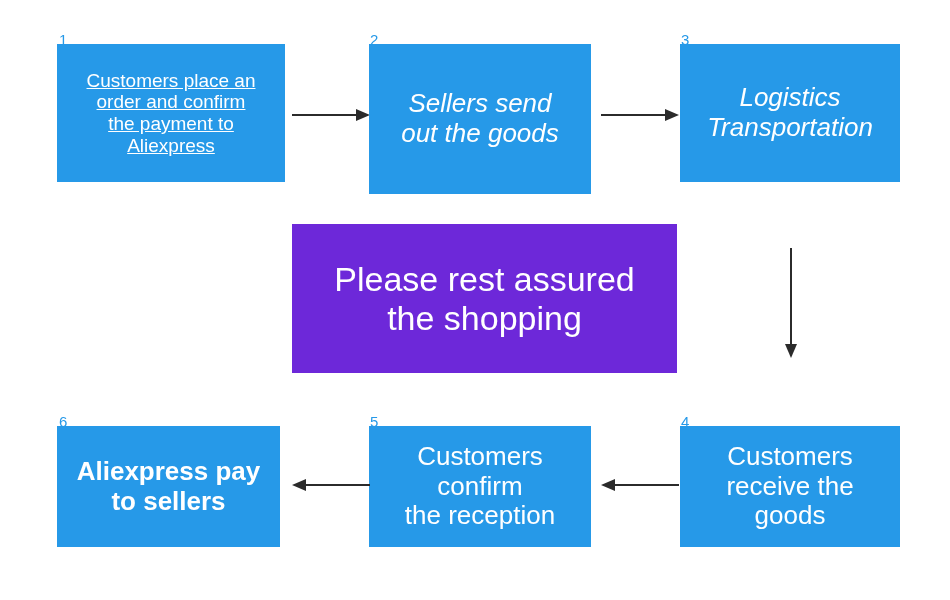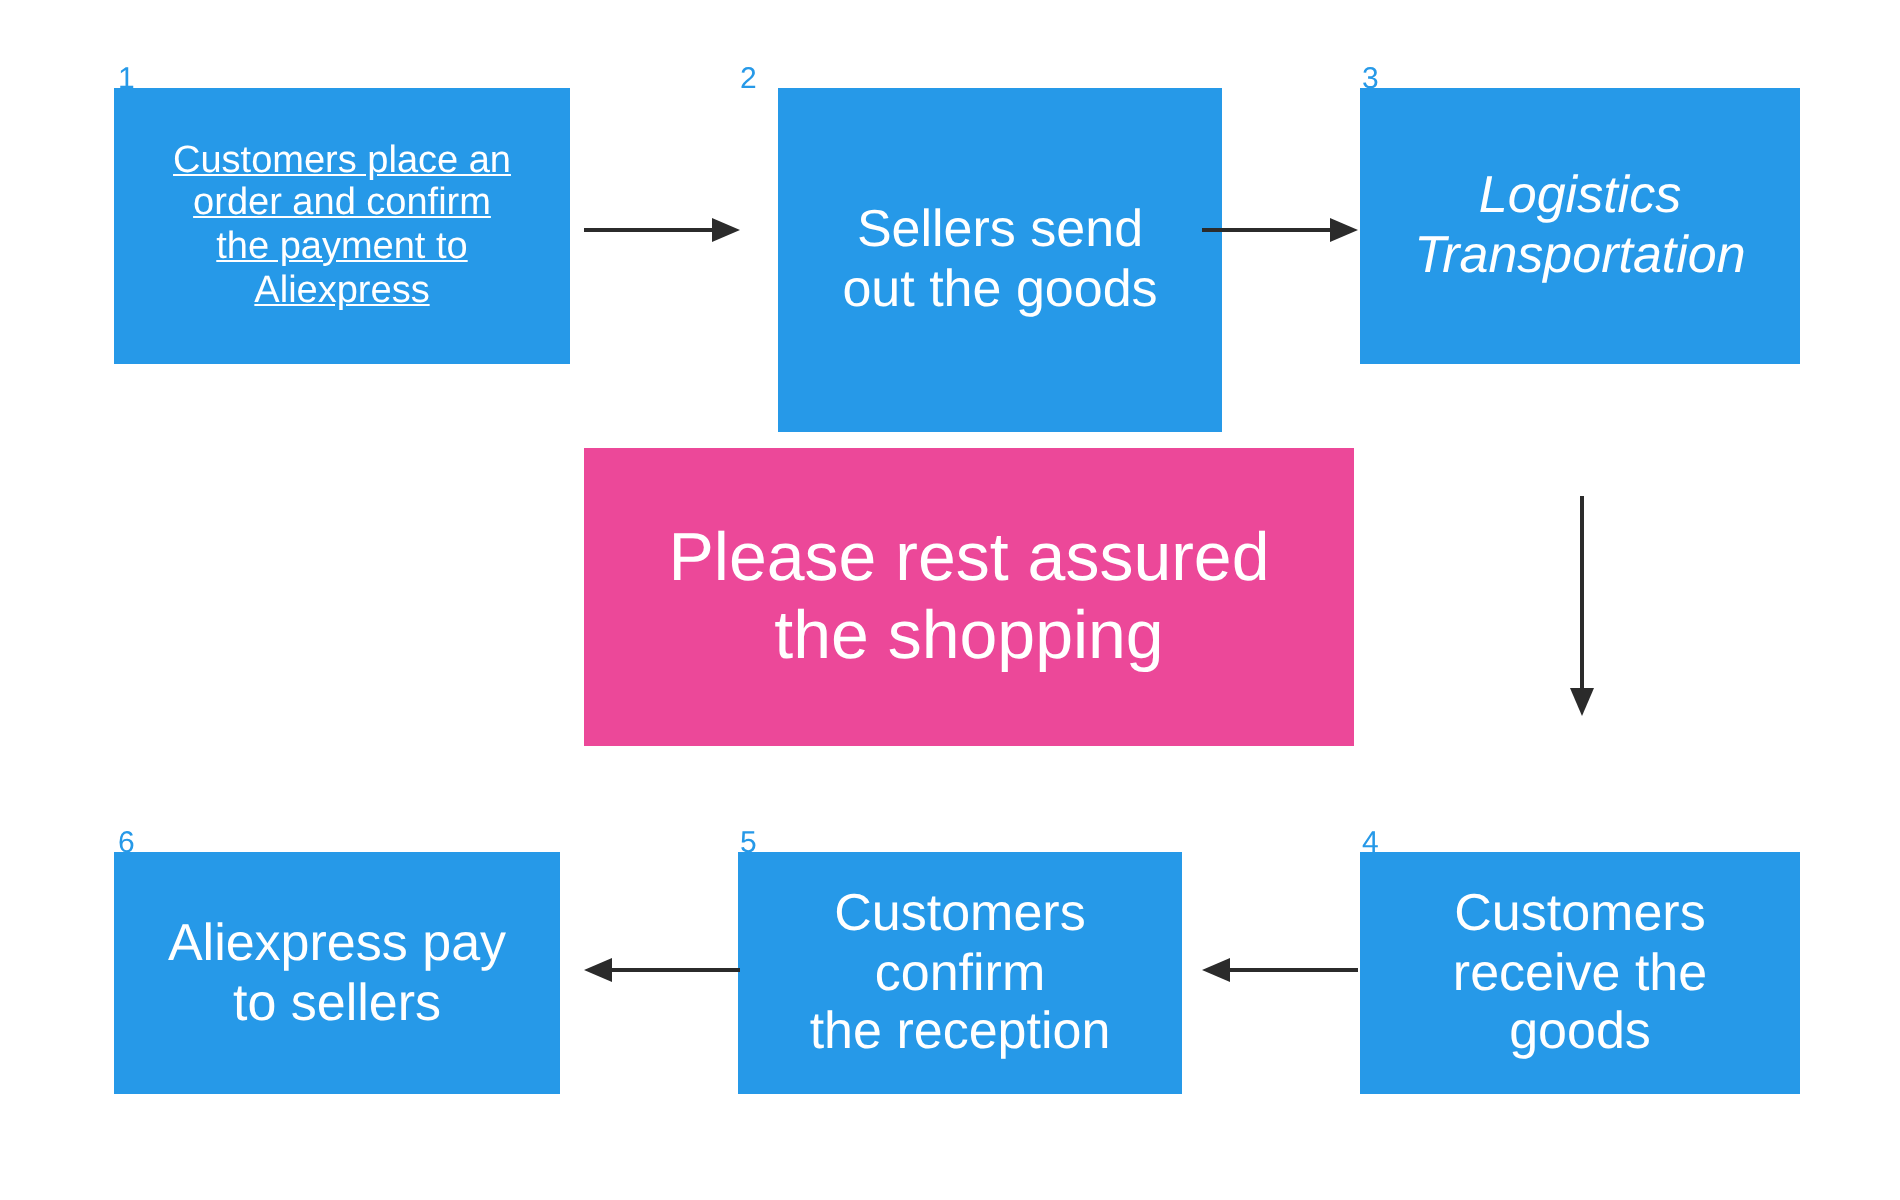--- a/index.html
+++ b/index.html
@@ -33,21 +33,21 @@
   }
   .step-num {
     position: absolute;
     color: #2699e8;
     font-size: 15px;
     line-height: 1;
   }
   .banner {
     position: absolute;
     box-sizing: border-box;
-    background: #ec4899;
+    background: #6d28d9;
     color: #ffffff;
     display: flex;
     align-items: center;
     justify-content: center;
     text-align: center;
     line-height: 1.14;
     white-space: pre-line;
   }
   .arrow {
     position: absolute;
@@ -68,21 +68,21 @@
 Aliexpress</div>
 
   <div class="arrow" style="left:292px; top:104px;">
     <svg width="78" height="22" viewBox="0 0 78 22">
       <line x1="0" y1="11" x2="68" y2="11" stroke="#2b2b2b" stroke-width="2"></line>
       <polygon points="78,11 64,5 64,17" fill="#2b2b2b"></polygon>
     </svg>
   </div>
 
   <div class="step-num" style="left:370px; top:32px;">2</div>
-  <div class="step-box" style="left:389px; top:44px; width:222px; height:172px; font-size:26px;">Sellers send
+  <div class="step-box" style="left:369px; top:44px; width:222px; height:150px; font-size:26px;font-style:italic;">Sellers send
 out the goods</div>
 
   <div class="arrow" style="left:601px; top:104px;">
     <svg width="78" height="22" viewBox="0 0 78 22">
       <line x1="0" y1="11" x2="68" y2="11" stroke="#2b2b2b" stroke-width="2"></line>
       <polygon points="78,11 64,5 64,17" fill="#2b2b2b"></polygon>
     </svg>
   </div>
 
   <div class="step-num" style="left:681px; top:32px;">3</div>
@@ -117,16 +117,16 @@
 the reception</div>
 
   <div class="arrow" style="left:292px; top:474px;">
     <svg width="78" height="22" viewBox="0 0 78 22">
       <line x1="10" y1="11" x2="78" y2="11" stroke="#2b2b2b" stroke-width="2"></line>
       <polygon points="0,11 14,5 14,17" fill="#2b2b2b"></polygon>
     </svg>
   </div>
 
   <div class="step-num" style="left:59px; top:414px;">6</div>
-  <div class="step-box" style="left:57px; top:426px; width:223px; height:121px; font-size:26px;">Aliexpress pay
+  <div class="step-box" style="left:57px; top:426px; width:223px; height:121px; font-size:26px;font-weight:bold;">Aliexpress pay
 to sellers</div>
 
 </div>
 
 </body></html>

